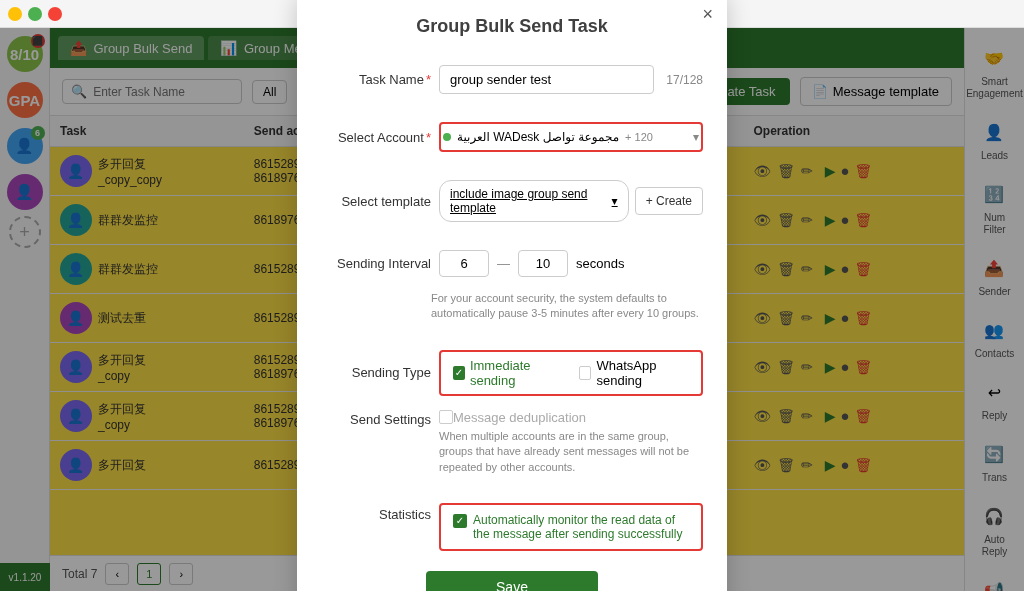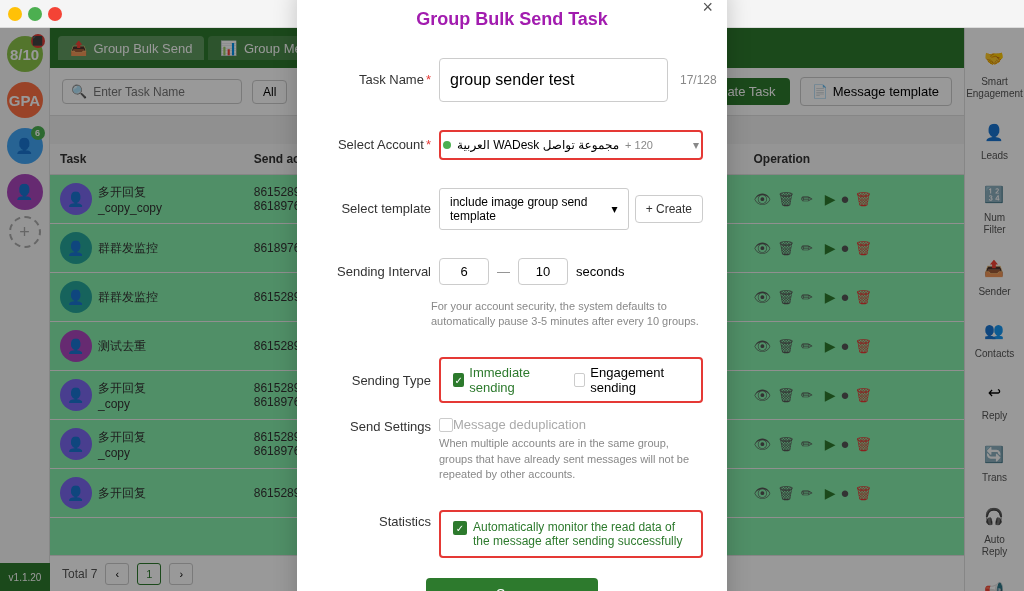--- a/index.html
+++ b/index.html
@@ -131,21 +131,21 @@
       border-radius: 4px;
       padding: 6px 12px;
       cursor: pointer;
       font-size: 13px;
       display: flex;
       align-items: center;
       gap: 4px;
     }
 
     
-    .table-container { flex: 1; overflow: auto; background: #86efac; margin-top: 28px; }
+    .table-container { flex: 1; overflow: auto; background: #fde047; }
     table { width: 100%; border-collapse: collapse; }
     th {
       background: #f9f9f9;
       border-bottom: 1px solid #e0e0e0;
       padding: 8px 10px;
       text-align: left;
       font-weight: 600;
       font-size: 12px;
       color: #333;
       white-space: nowrap;
@@ -255,21 +255,21 @@
       border-radius: 8px;
       width: 430px;
       padding: 24px;
       position: relative;
       box-shadow: 0 4px 24px rgba(0,0,0,0.2);
     }
     .modal-title {
       text-align: center;
       font-size: 18px;
       font-weight: 600;
-      color: #a21caf;
+      color: #404040;
       margin-bottom: 4px;
     }
     .modal-close {
       position: absolute;
       top: 12px; right: 14px;
       font-size: 18px;
       cursor: pointer;
       color: #555;
       background: none;
       border: none;
@@ -286,22 +286,22 @@
       color: #333;
       width: 110px;
       flex-shrink: 0;
       text-align: right;
     }
     .form-label .required { color: #e53935; margin-left: 2px; }
     .form-input {
       flex: 1;
       border: 1px solid #ccc;
       border-radius: 4px;
-      padding: 12px 10px;
-      font-size: 16px;
+      padding: 6px 10px;
+      font-size: 13px;
       outline: none;
     }
     .char-count {
       font-size: 12px;
       color: #888;
       margin-left: 4px;
       white-space: nowrap;
     }
     .select-account-box {
       flex: 1;
@@ -320,28 +320,29 @@
 
     .select-template-wrap {
       flex: 1;
       display: flex;
       gap: 6px;
       align-items: center;
     }
     .template-select {
       flex: 1;
       border: 1px solid #ccc;
-      border-radius: 3px;
+      border-radius: 12px;
       padding: 6px 10px;
       font-size: 12px;
       background: #fff;
       cursor: pointer;
       display: flex;
       align-items: center;
       justify-content: space-between;
+      text-decoration: underline;
     }
     .btn-create-small {
       background: #fff;
       border: 1px solid #ccc;
       border-radius: 4px;
       padding: 6px 10px;
       font-size: 12px;
       cursor: pointer;
       color: #333;
       white-space: nowrap;
@@ -830,21 +831,21 @@
         <div class="form-label">
           <span>Sending Type</span>
         </div>
         <div class="sending-type-box">
           <div class="radio-option">
             <div class="checkbox-green">✓</div>
             <span class="radio-label-green">Immediate sending</span>
           </div>
           <div class="radio-option">
             <div class="checkbox-empty"></div>
-            <span>Engagement sending</span>
+            <span>WhatsApp sending</span>
           </div>
         </div>
       </div>
 
       <div class="dedup-row">
         <div class="dedup-label">
           <span>Send Settings</span>
         </div>
         <div class="dedup-content">
           <div class="dedup-option">

